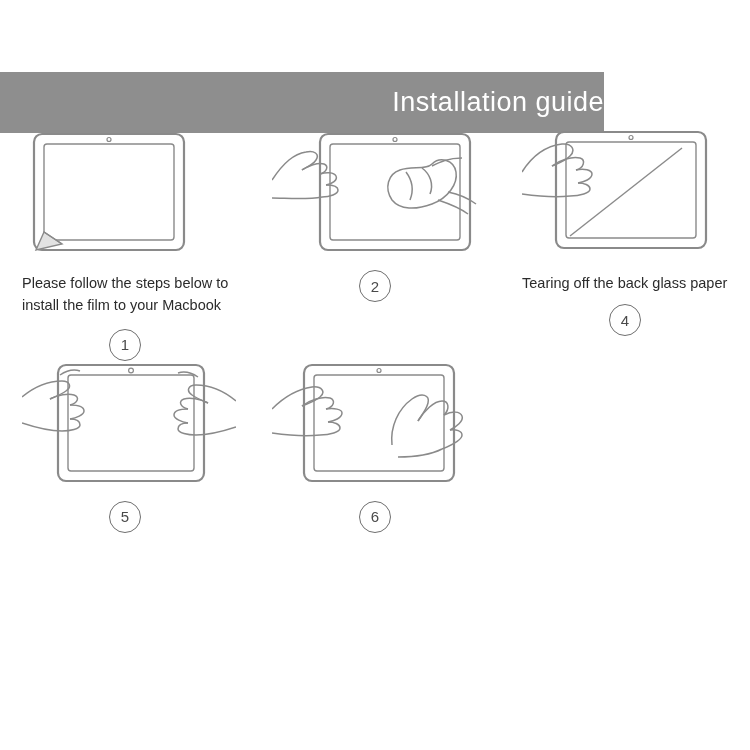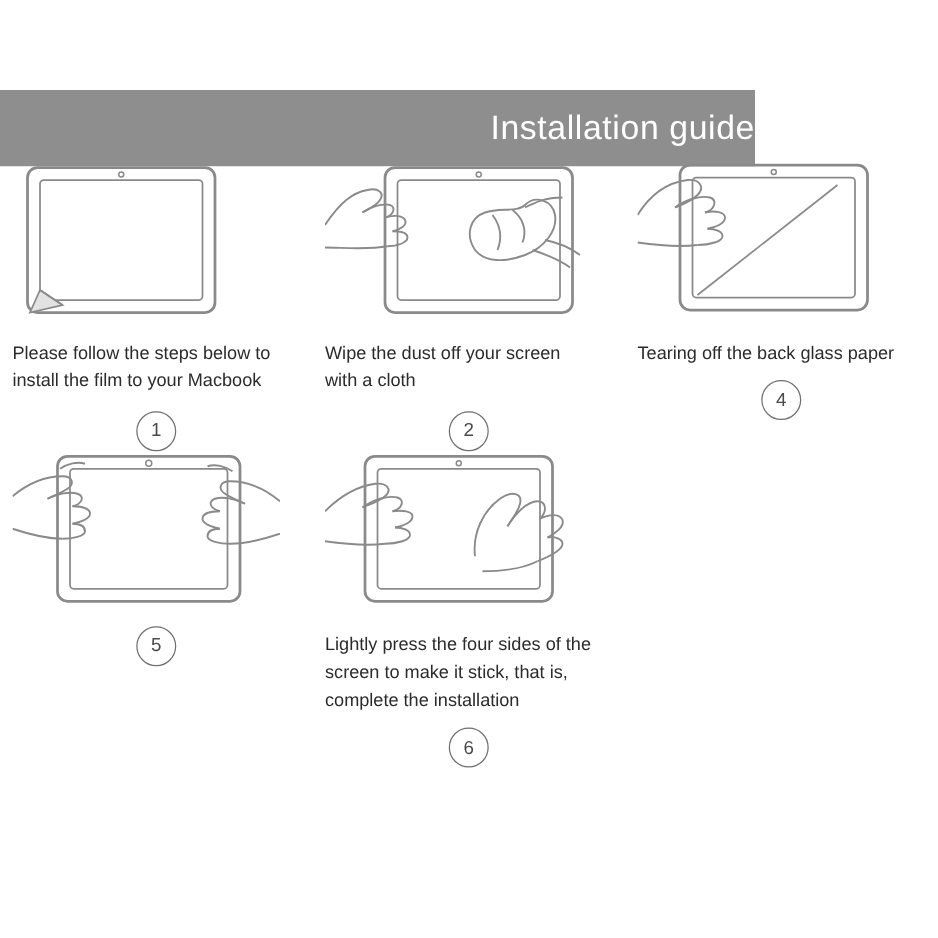--- a/index.html
+++ b/index.html
@@ -42,21 +42,21 @@
     position: absolute;
     left: 0;
     top: 128px;
     width: 750px;
     display: flex;
     flex-wrap: wrap;
   }
   .cell {
     width: 250px;
     box-sizing: border-box;
-    padding: 0 6px;
+    padding: 0 18px;
     display: flex;
     flex-direction: column;
     align-items: flex-start;
   }
   .art {
     width: 214px;
     height: 130px;
     position: relative;
     margin-left: 4px;
   }
@@ -139,21 +139,20 @@
             <path d="M150 40 C158 46 162 56 158 66"></path>
             <path d="M134 44 C140 52 142 62 138 72"></path>
           </g>
           <g fill="none" stroke="#8a8a8a" stroke-width="1.5">
             <path d="M160 38 C168 34 176 30 190 30"></path>
             <path d="M166 72 C178 76 188 80 196 86"></path>
             <path d="M176 64 C186 66 196 70 204 76"></path>
           </g>
         </svg>
       </div>
-      <div class="caption">Wipe the dust off your screen with a cloth</div>
       <div class="numwrap">
         <div class="num">2</div>
       </div>
     </div>
 
 
     <div class="cell row2">
       <div class="art">
         <svg viewBox="0 0 214 130" width="214" height="130">
           <g fill="none" stroke="#8a8a8a" stroke-width="2.2">
@@ -227,20 +226,19 @@
           </g>
           <g fill="none" stroke="#8a8a8a" stroke-width="1.5">
             <path d="M120 84 C118 66 126 48 140 38 C150 31 158 34 156 42 C154 50 148 56 146 60"></path>
             <path d="M146 60 C152 50 162 40 170 40 C177 40 178 48 172 54"></path>
             <path d="M172 54 C180 50 188 50 190 55 C192 60 184 66 178 69"></path>
             <path d="M178 69 C184 68 190 70 190 74 C190 79 180 84 170 88"></path>
             <path d="M126 96 C140 96 158 94 170 88"></path>
           </g>
         </svg>
       </div>
-      <div class="caption">Lightly press the four sides of the screen to make it stick, that is, complete the installation</div>
       <div class="numwrap">
         <div class="num">6</div>
       </div>
     </div>
 
   </div>
 </div>
 
 </body></html>

